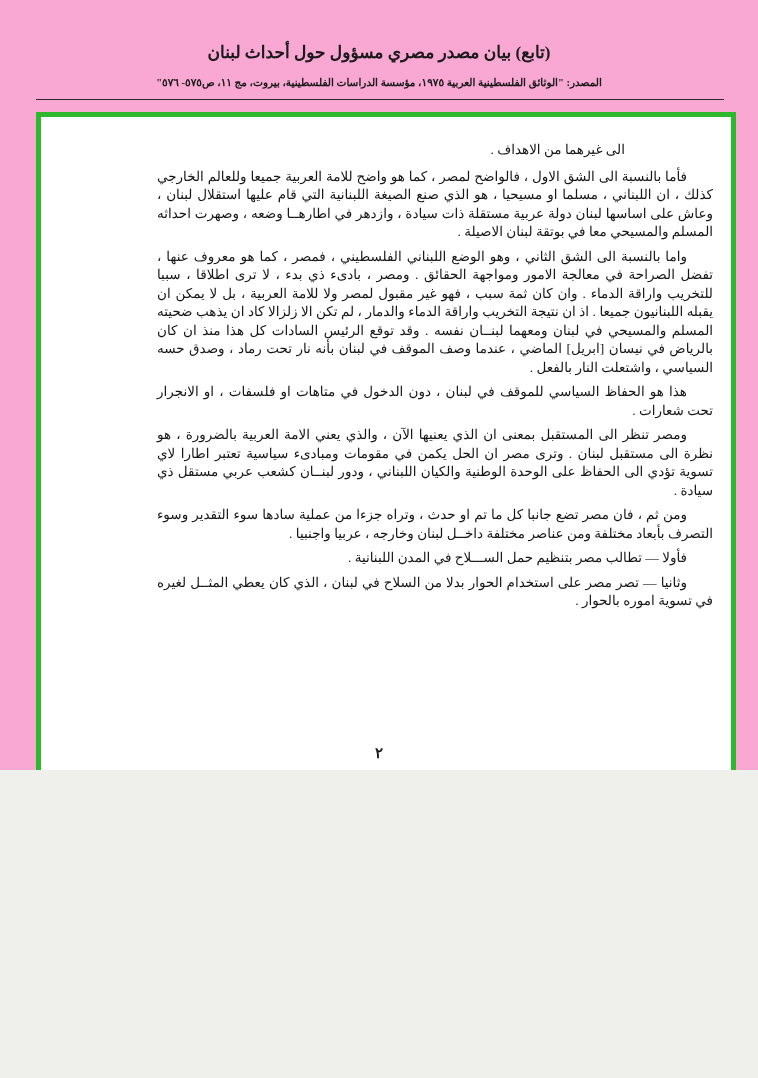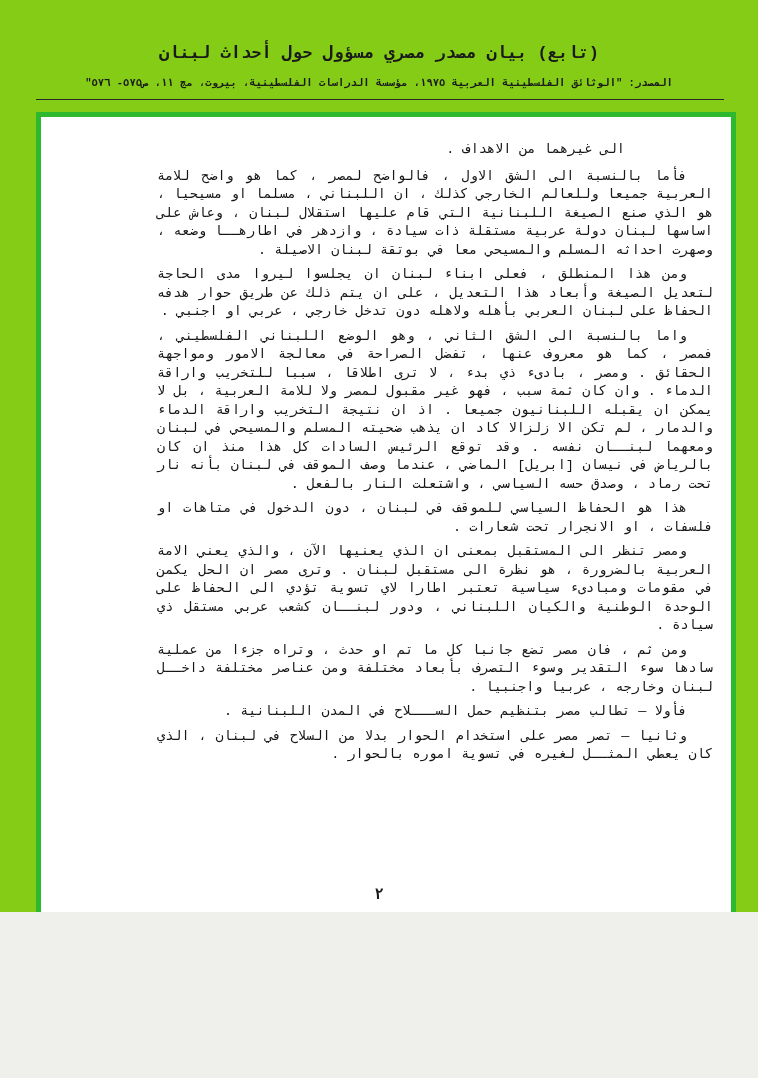--- a/index.html
+++ b/index.html
@@ -1,18 +1,18 @@
 <!DOCTYPE html>
 <html lang="ar"><head>
 <meta charset="utf-8">
 <style>
   html, body { margin:0; padding:0; background:#efefec; }
   .page {
-    width:758px; height:912px; background:#84cc16; position:relative;
-    margin:0 auto; font-family:Liberation Mono, monospace; color:#1a1a1a;
+    width:758px; height:770px; background:#f9a8d4; position:relative;
+    margin:0 auto; font-family:Liberation Serif, serif; color:#1a1a1a;
     overflow:hidden;
   }
   .header { position:absolute; top:42px; left:0; width:758px; text-align:center; direction:rtl; }
   .title { font-size:17px; font-weight:bold; }
   .source { font-size:10.5px; font-weight:bold; margin-top:13px; }
   .header-rule { position:absolute; top:99px; left:36px; width:688px; border-top:1.5px solid #2a2a2a; }
   .green-box {
     position:absolute; left:36px; top:112px; width:690px; height:938px;
     border:5px solid #6d28d9; background:#ffffff;
   }
@@ -34,21 +34,20 @@
     <div class="title">(تابع) بيان مصدر مصري مسؤول حول أحداث لبنان</div>
     <div class="source">المصدر: "الوثائق الفلسطينية العربية ١٩٧٥، مؤسسة الدراسات الفلسطينية، بيروت، مج ١١، ص٥٧٥- ٥٧٦"</div>
   </div>
 
   <div class="header-rule"></div>
 
   <div class="green-box" style="border-color: rgb(46, 184, 46);">
     <div class="text-body" lang="ar" dir="rtl">
         <p class="para first">الى غيرهما من الاهداف .</p>
         <p class="para">فأما بالنسبة الى الشق الاول ، فالواضح لمصر ، كما هو واضح للامة العربية جميعا وللعالم الخارجي كذلك ، ان اللبناني ، مسلما او مسيحيا ، هو الذي صنع الصيغة اللبنانية التي قام عليها استقلال لبنان ، وعاش على اساسها لبنان دولة عربية مستقلة ذات سيادة ، وازدهر في اطارهــا وضعه ، وصهرت احداثه المسلم والمسيحي معا في بوتقة لبنان الاصيلة .</p>
-        <p class="para">ومن هذا المنطلق ، فعلى ابناء لبنان ان يجلسوا ليروا مدى الحاجة لتعديل الصيغة وأبعاد هذا التعديل ، على ان يتم ذلك عن طريق حوار هدفه الحفاظ على لبنان العربي بأهله ولاهله دون تدخل خارجي ، عربي او اجنبي .</p>
         <p class="para">واما بالنسبة الى الشق الثاني ، وهو الوضع اللبناني الفلسطيني ، فمصر ، كما هو معروف عنها ، تفضل الصراحة في معالجة الامور ومواجهة الحقائق . ومصر ، بادىء ذي بدء ، لا ترى اطلاقا ، سببا للتخريب واراقة الدماء . وان كان ثمة سبب ، فهو غير مقبول لمصر ولا للامة العربية ، بل لا يمكن ان يقبله اللبنانيون جميعا . اذ ان نتيجة التخريب واراقة الدماء والدمار ، لم تكن الا زلزالا كاد ان يذهب ضحيته المسلم والمسيحي في لبنان ومعهما لبنــان نفسه . وقد توقع الرئيس السادات كل هذا منذ ان كان بالرياض في نيسان [ابريل] الماضي ، عندما وصف الموقف في لبنان بأنه نار تحت رماد ، وصدق حسه السياسي ، واشتعلت النار بالفعل .</p>
         <p class="para">هذا هو الحفاظ السياسي للموقف في لبنان ، دون الدخول في متاهات او فلسفات ، او الانجرار تحت شعارات .</p>
         <p class="para">ومصر تنظر الى المستقبل بمعنى ان الذي يعنيها الآن ، والذي يعني الامة العربية بالضرورة ، هو نظرة الى مستقبل لبنان . وترى مصر ان الحل يكمن في مقومات ومبادىء سياسية تعتبر اطارا لاي تسوية تؤدي الى الحفاظ على الوحدة الوطنية والكيان اللبناني ، ودور لبنــان كشعب عربي مستقل ذي سيادة .</p>
         <p class="para">ومن ثم ، فان مصر تضع جانبا كل ما تم او حدث ، وتراه جزءا من عملية سادها سوء التقدير وسوء التصرف بأبعاد مختلفة ومن عناصر مختلفة داخــل لبنان وخارجه ، عربيا واجنبيا .</p>
         <p class="para">فأولا — تطالب مصر بتنظيم حمل الســـلاح في المدن اللبنانية .</p>
         <p class="para">وثانيا — تصر مصر على استخدام الحوار بدلا من السلاح في لبنان ، الذي كان يعطي المثــل لغيره في تسوية اموره بالحوار .</p>
       </div>
   </div>
 
   <div class="page-number">٢</div>

